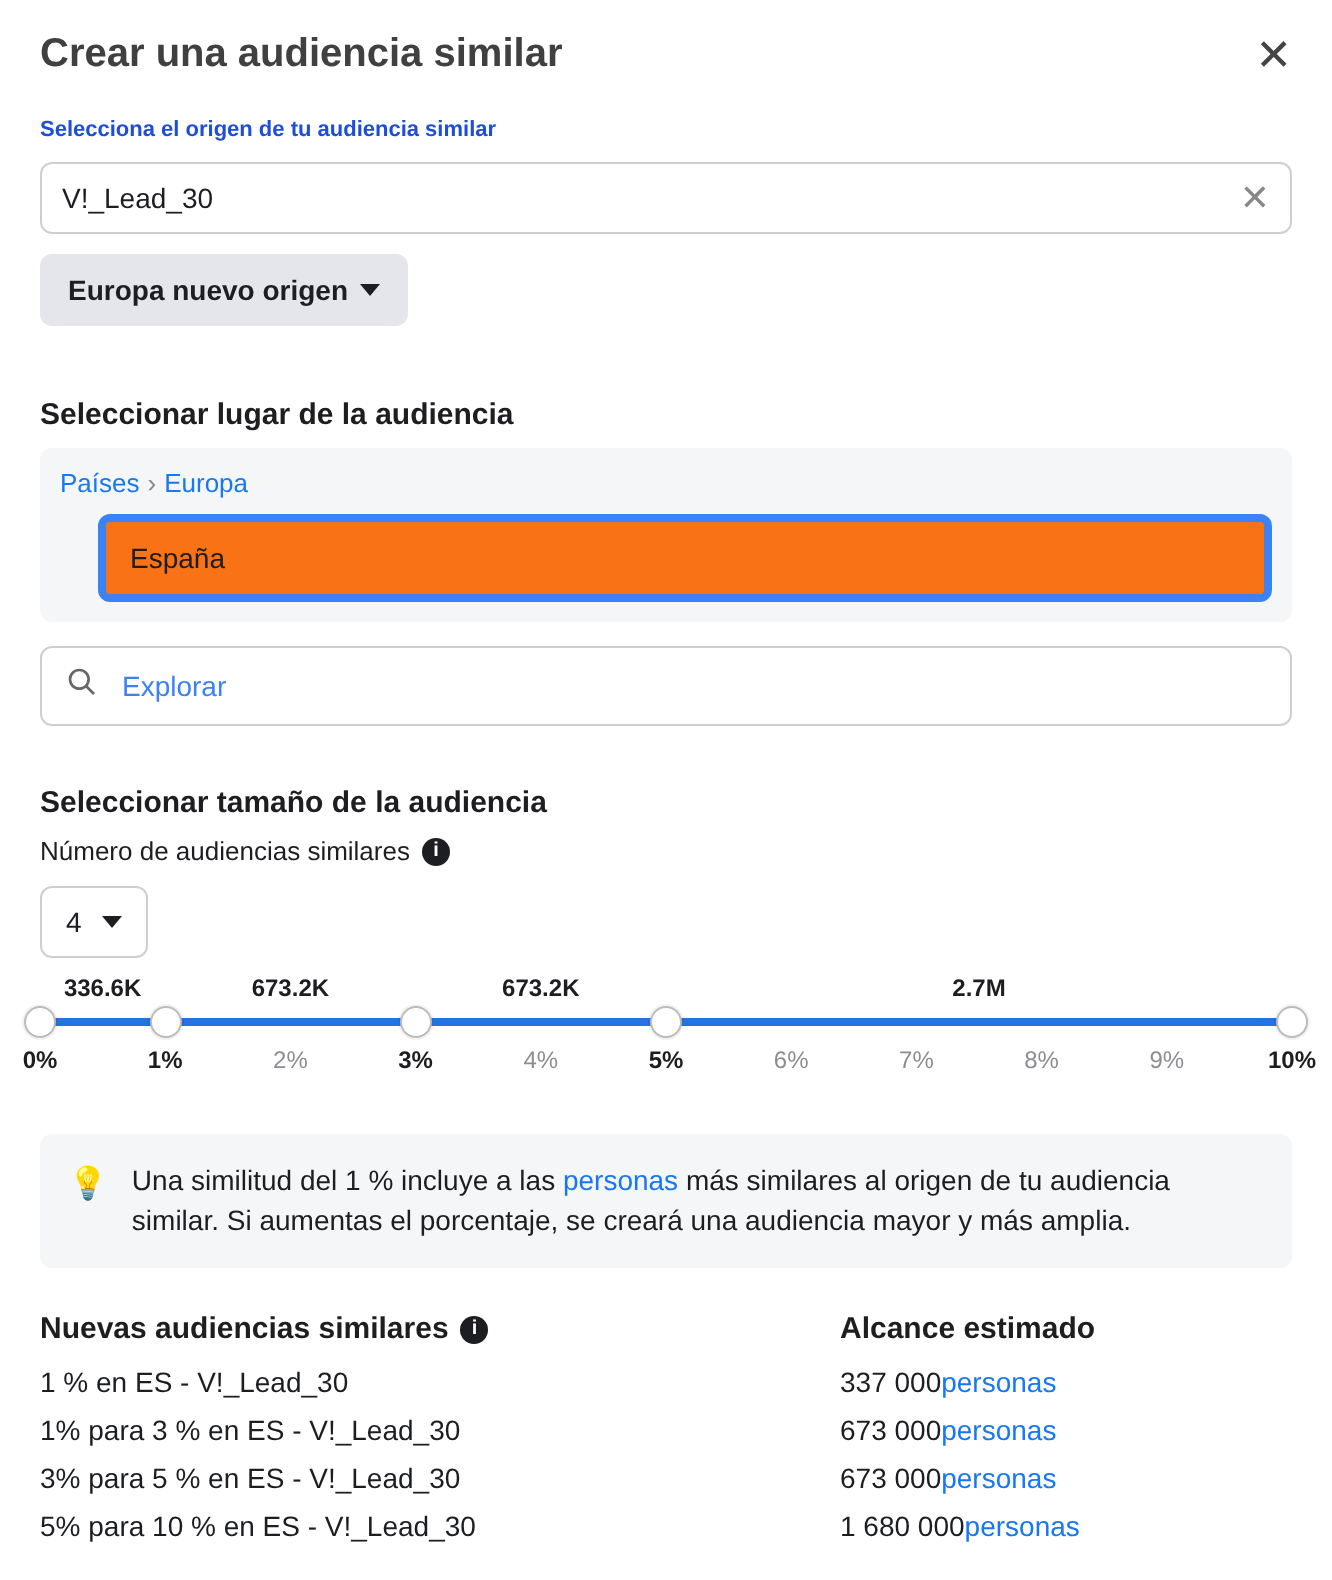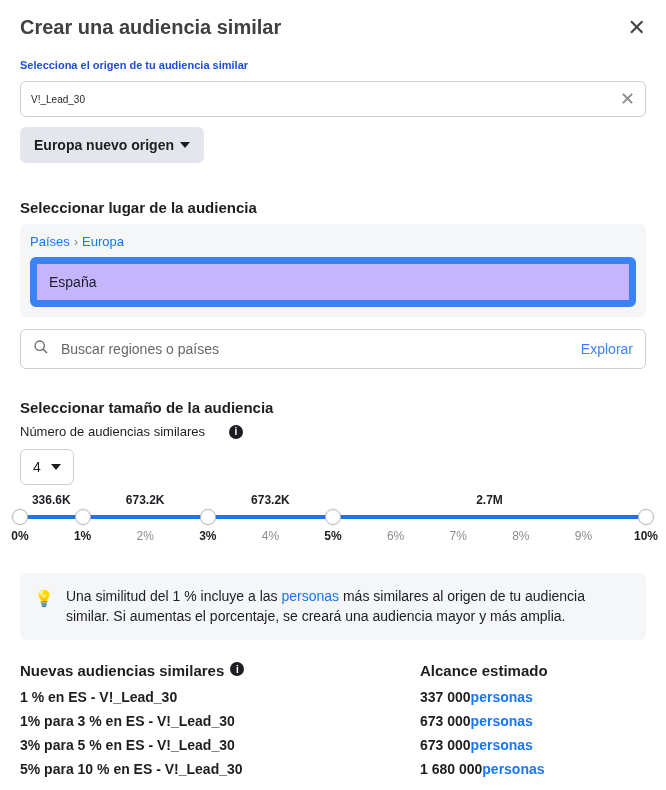--- a/index.html
+++ b/index.html
@@ -9,52 +9,52 @@
     color:#1c1e21;
     width:666px;
     background:#fff;
     padding:16px 20px;
   }
   .title-row { display:flex; align-items:center; justify-content:space-between; margin-bottom:20px;}
   .title { font-size:20px; font-weight:700; color:#404040; }
   .close-x { font-size:22px; color:#444; cursor:pointer; line-height:1;}
   .section-label { font-size:11px; font-weight:700; margin-bottom:10px; color:#1d4ed8;}
   .section-label2 { font-size:15px; font-weight:700; margin-top:20px; margin-bottom:8px;}
-  .sub-label { font-size:13px; color:#1c1e21; margin-bottom:10px; display:flex; align-items:center; gap:24px;}
+  .sub-label { font-size:13px; color:#1c1e21; margin-bottom:10px; display:flex; align-items:center; gap:6px;}
   .info-dot { display:inline-flex; align-items:center; justify-content:center; width:14px; height:14px; border-radius:50%; background:#1c1e21; color:#fff; font-size:10px; font-weight:700; font-style:normal;}
   .input-box { width:100%; height:36px; border:1px solid #ccd0d5; border-radius:6px; display:flex; align-items:center; padding:0 10px; background:#fff;}
-  .input-box span.text { flex:1; font-size:10px; color:#1c1e21;}
+  .input-box span.text { flex:1; font-size:14px; color:#1c1e21;}
   .clear-x { color:#888; font-size:18px; cursor:pointer; line-height:1;}
   .btn-gray { display:inline-flex; align-items:center; gap:6px; background:#e4e6eb; border:none; border-radius:6px; height:36px; padding:0 14px; font-size:14px; font-weight:600; color:#1c1e21; cursor:pointer; margin-top:10px;}
   .caret-down { width:0; height:0; border-left:5px solid transparent; border-right:5px solid transparent; border-top:6px solid #1c1e21;}
   .location-wrap { background:#f5f6f7; border-radius:6px; padding:10px; margin-bottom:12px;}
   .breadcrumb { font-size:13px; color:#1877f2; margin-bottom:8px;}
   .breadcrumb .sep { color:#888; margin:0 4px;}
-  .white-pill { background:#c4b5fd; border:7px solid #3b82f6; border-radius:6px; padding:10px 12px; font-size:14px;}
+  .white-pill { background:#f97316; border:4px solid #3b82f6; border-radius:6px; padding:10px 12px; font-size:14px;margin-left:19px;}
   .search-row { display:flex; align-items:center; height:40px; border:1px solid #ccd0d5; border-radius:6px; padding:0 12px; }
   .search-row .magnify { margin-right:12px; color:#65676b;}
   .search-row .placeholder { flex:1; font-size:14px; color:#65676b;}
   .search-row .explore { font-size:14px; color:#3b82f6; }
   .num-select { display:inline-flex; align-items:center; gap:10px; height:36px; border:1px solid #ccd0d5; border-radius:6px; padding:0 12px; font-size:14px; color:#1c1e21; cursor:pointer;}
   .slider-area { margin-top:8px; position:relative; }
   .slider-values { position:relative; height:16px; font-size:12px; font-weight:600; color:#1c1e21; margin-bottom:6px;}
   .slider-values span { position:absolute; transform:translateX(-50%);}
   .track { position:relative; height:4px; background:#2374e1; border-radius:2px; }
   .handle { position:absolute; top:50%; width:16px; height:16px; border-radius:50%; background:#fff; border:1px solid #bbb; transform:translate(-50%,-50%); box-shadow:0 0 0 1px rgba(0,0,0,.05);}
   .ticks { position:relative; height:16px; margin-top:10px; font-size:12px; color:#8a8d91;}
   .ticks span { position:absolute; transform:translateX(-50%);}
   .ticks span.active { color:#1c1e21; font-weight:600;}
   .tip-box { display:flex; gap:12px; background:#f5f6f7; border-radius:6px; padding:14px 14px; margin-top:28px; font-size:14px; color:#1c1e21; line-height:1.4;}
   .tip-box .bulb { color:#65676b; font-size:16px; flex-shrink:0; margin-top:1px;}
   .tip-box a { color:#1877f2; text-decoration:none; }
   .cols { display:flex; margin-top:22px; }
   .cols .left { flex:0 0 400px;}
   .cols .right { flex:1;}
-  .col-head { font-size:15px; font-weight:700; margin-bottom:10px; display:flex; align-items:flex-start; gap:6px;}
-  .row-line { font-size:14px; color:#1c1e21; margin-bottom:8px;font-weight:bold;}
+  .col-head { font-size:15px; font-weight:700; margin-bottom:10px; display:flex; align-items:center; gap:6px;}
+  .row-line { font-size:14px; color:#1c1e21; margin-bottom:8px;}
   .reach .num { color:#1c1e21;}
   .reach .unit { color:#1877f2;}
   svg.mag { width:16px; height:16px; stroke:#65676b; stroke-width:2; fill:none;}
 </style>
 </head>
 <body>
 
 
 
 
@@ -82,21 +82,20 @@
   </div>
   <div class="white-pill">España</div>
 </div>
 <div class="search-row">
   <span class="magnify">
     <svg class="mag" viewBox="0 0 24 24">
         <circle cx="10" cy="10" r="7"></circle>
         <line x1="15" y1="15" x2="21" y2="21"></line>
       </svg>
   </span>
-  <span class="placeholder">Buscar regiones o países</span>
   <span class="explore">Explorar</span>
 </div>
 
 
 <div class="section-label2" style="margin-top:30px;">Seleccionar tamaño de la audiencia</div>
 <div class="sub-label">
   <span>Número de audiencias similares</span>
   <span class="info-dot">i</span>
 </div>
 <div class="num-select">

